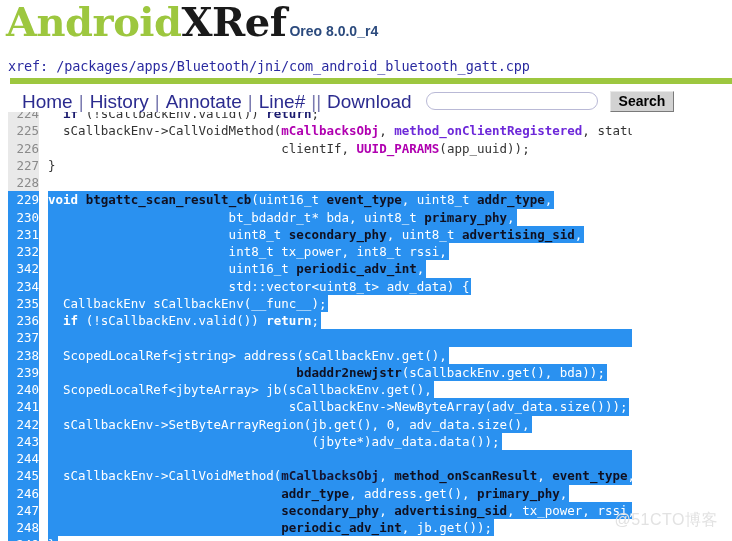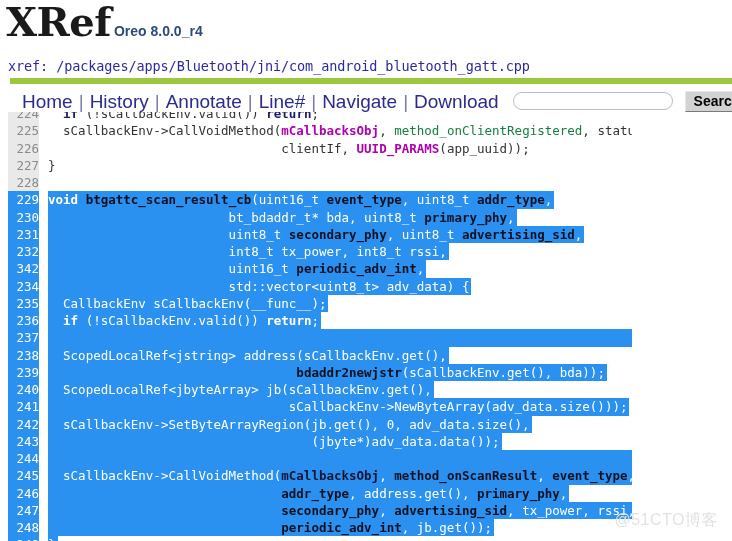--- a/index.html
+++ b/index.html
@@ -167,21 +167,21 @@
     padding-right: 2px;
   }
   tr.sel td.src > span.srcline {
     background: #2a91f0;
     color: #ffffff;
   }
 
   
   .kw   { color:#1a1a6e; font-weight:bold; }
   .id   { color:#b000b0; font-weight:bold; }
-  .fn   { color:#15803d; font-weight:normal; }
+  .fn   { color:#6d28d9; font-weight:bold; }
   .pl   { color:#333333; }
   .ty   { color:#333333; }
   .arg  { color:#1a1a1a; font-weight:bold; }
 
   
   tr.sel .kw  { color:#ffffff; font-weight:bold; }
   tr.sel .id  { color:#141432; font-weight:bold; }
   tr.sel .fn  { color:#101020; font-weight:bold; }
   tr.sel .pl  { color:#ffffff;margin-top:30px; }
   tr.sel .ty  { color:#ffffff; }
@@ -198,40 +198,40 @@
     letter-spacing: 0.5px;
     margin-left: 20px;
   }
 </style>
 </head>
 <body>
 
 <div id="app">
 
   <div class="logo-wrap">
+    <span class="logo-android">Android</span>
     <span class="logo-xref">XRef</span>
     <span class="logo-version">Oreo 8.0.0_r4</span>
   </div>
 
   <div class="breadcrumb">
     <span class="lbl">xref:</span><span class="pl">&nbsp;</span><span id="bc-path"><span class="sep">/</span><a href="#">packages</a><span class="sep">/</span><a href="#">apps</a><span class="sep">/</span><a href="#">Bluetooth</a><span class="sep">/</span><a href="#">jni</a><span class="sep">/</span><a href="#">com_android_bluetooth_gatt.cpp</a></span>
   </div>
 
   <div class="greenbar"></div>
 
   <div class="navbar">
     <a class="nav-link" href="#">Home</a>
     <span class="nav-pipe">|</span>
     <a class="nav-link" href="#">History</a>
     <span class="nav-pipe">|</span>
     <a class="nav-link" href="#">Annotate</a>
     <span class="nav-pipe">|</span>
     <a class="nav-link" href="#">Line#</a>
     <span class="nav-pipe">|</span>
-    <a class="nav-link" href="#">Navigate</a>
     <span class="nav-pipe">|</span>
     <a class="nav-link" href="#">Download</a>
     <input class="search-input" type="text" placeholder="" style="">
     <button class="search-btn">Search</button>
   </div>
 
   <div class="code-viewport">
     <div class="code-scroller">
       <table class="code">
         <tbody id="code-body">

